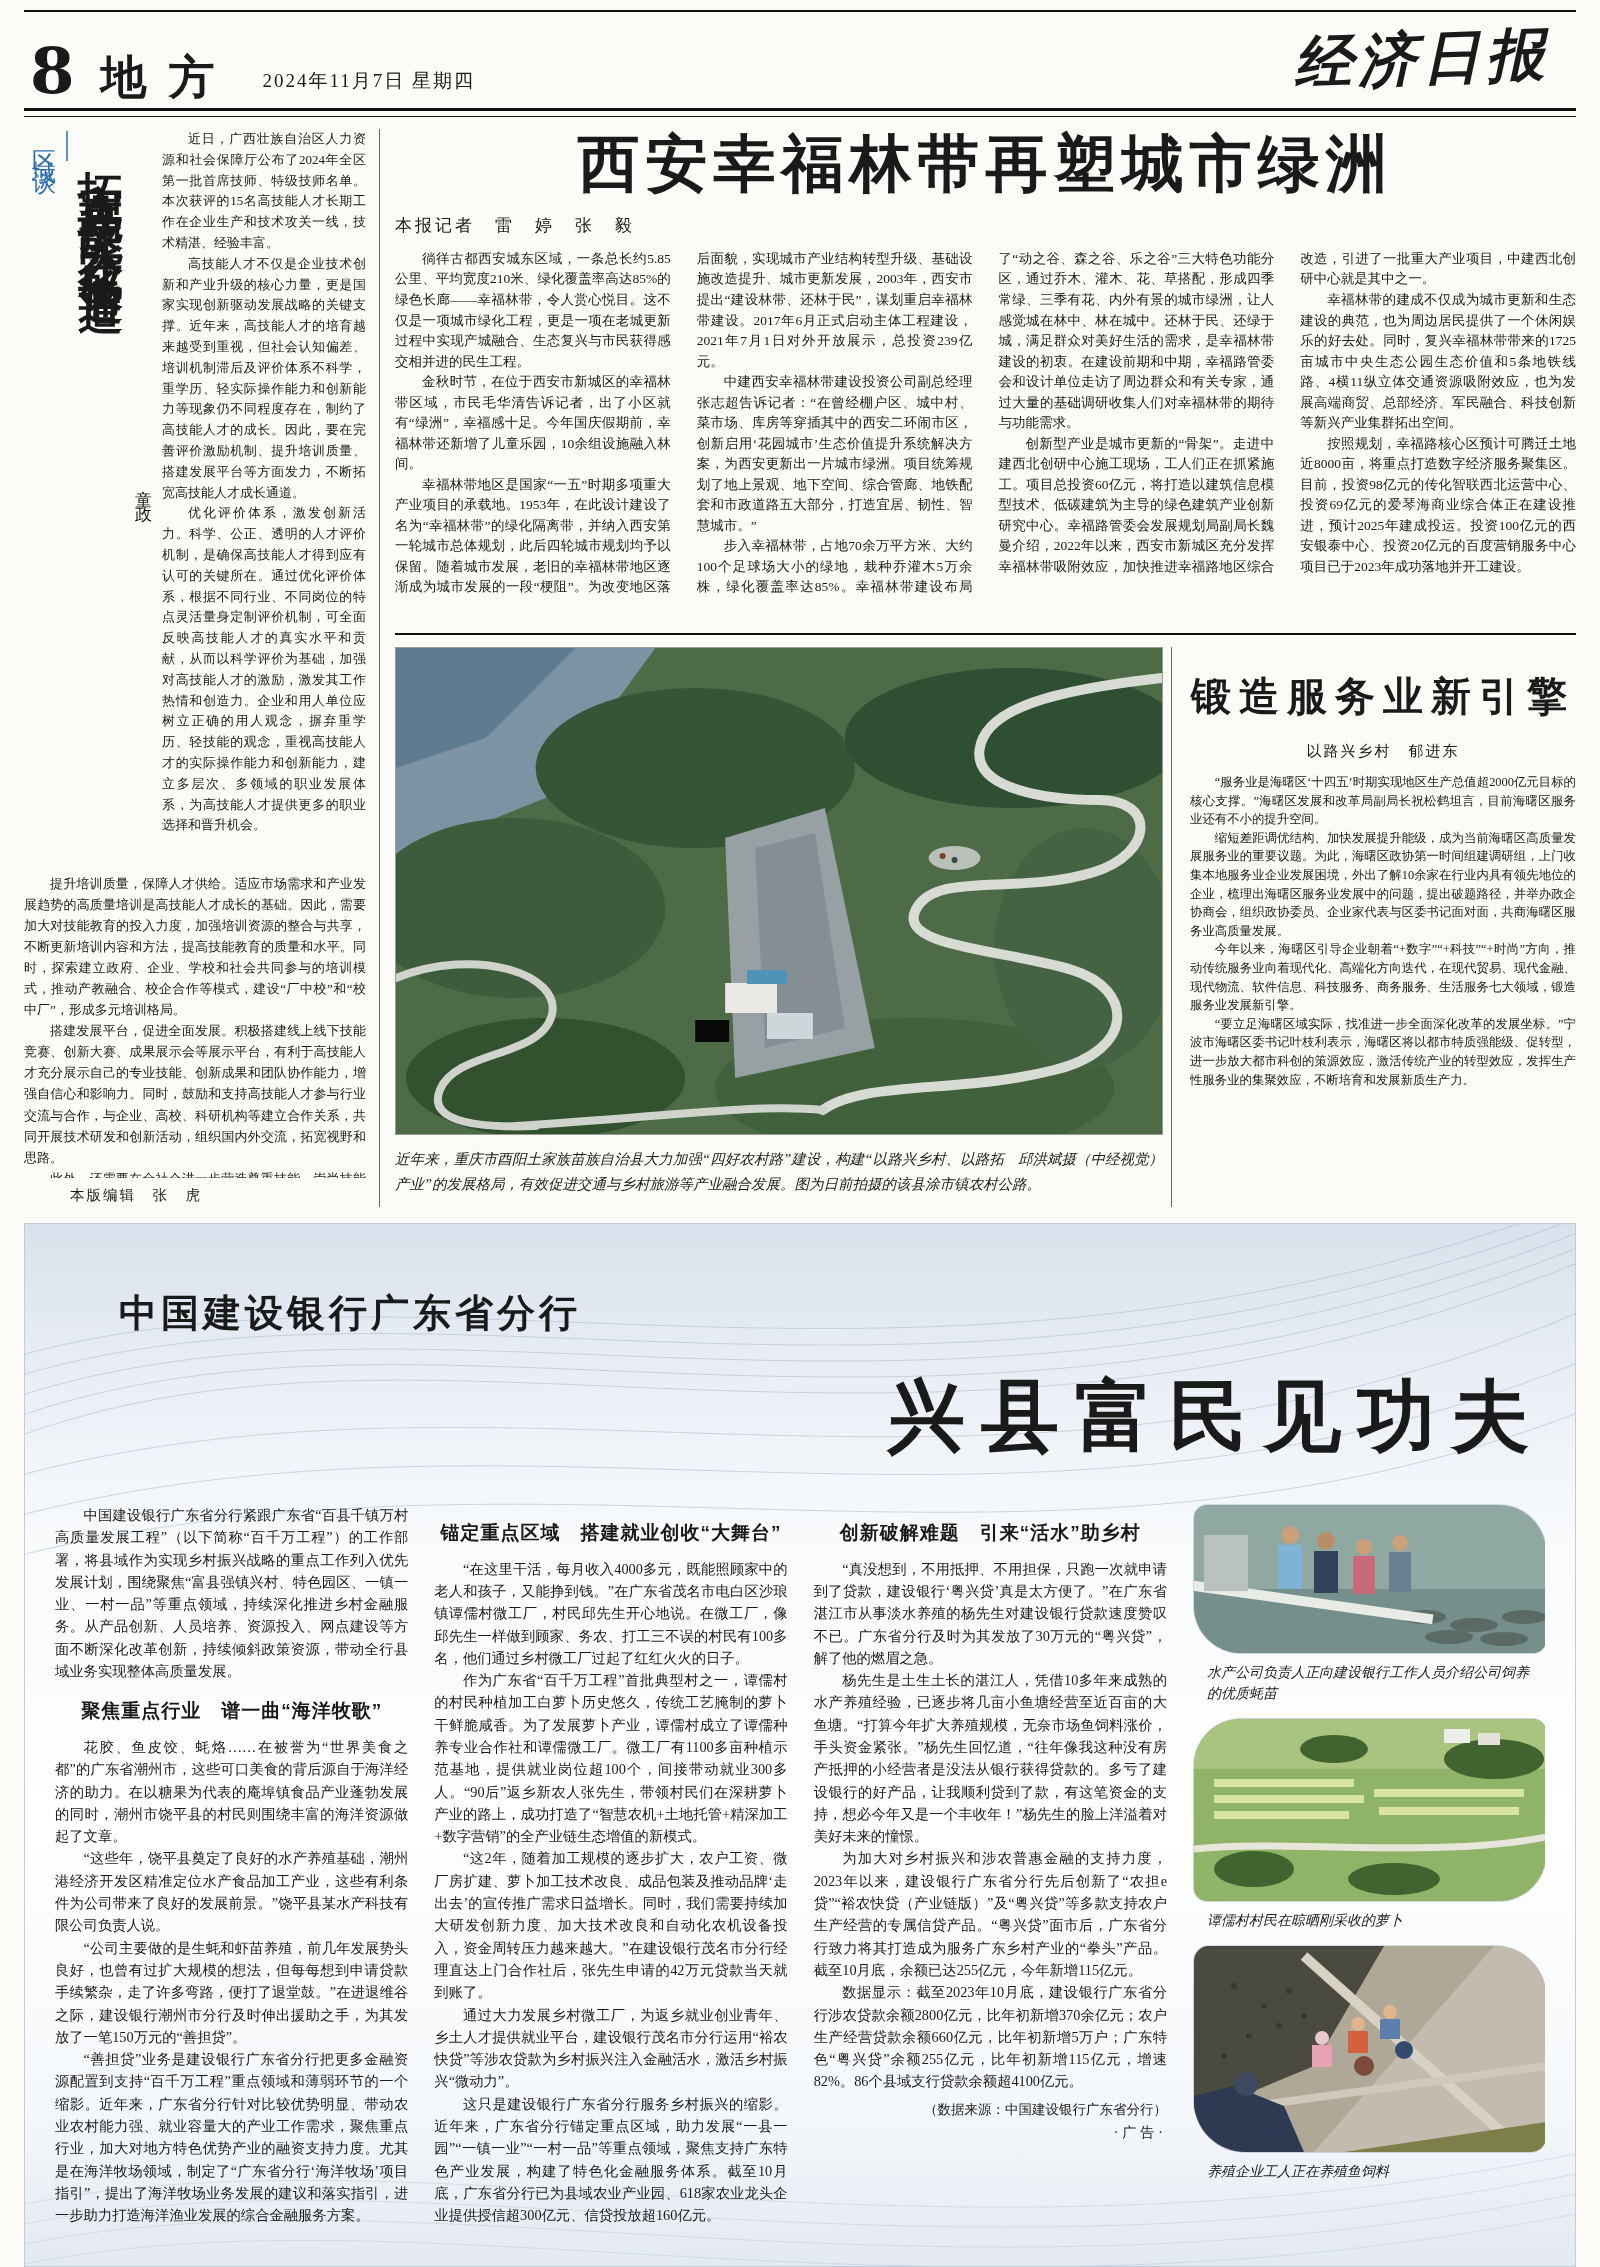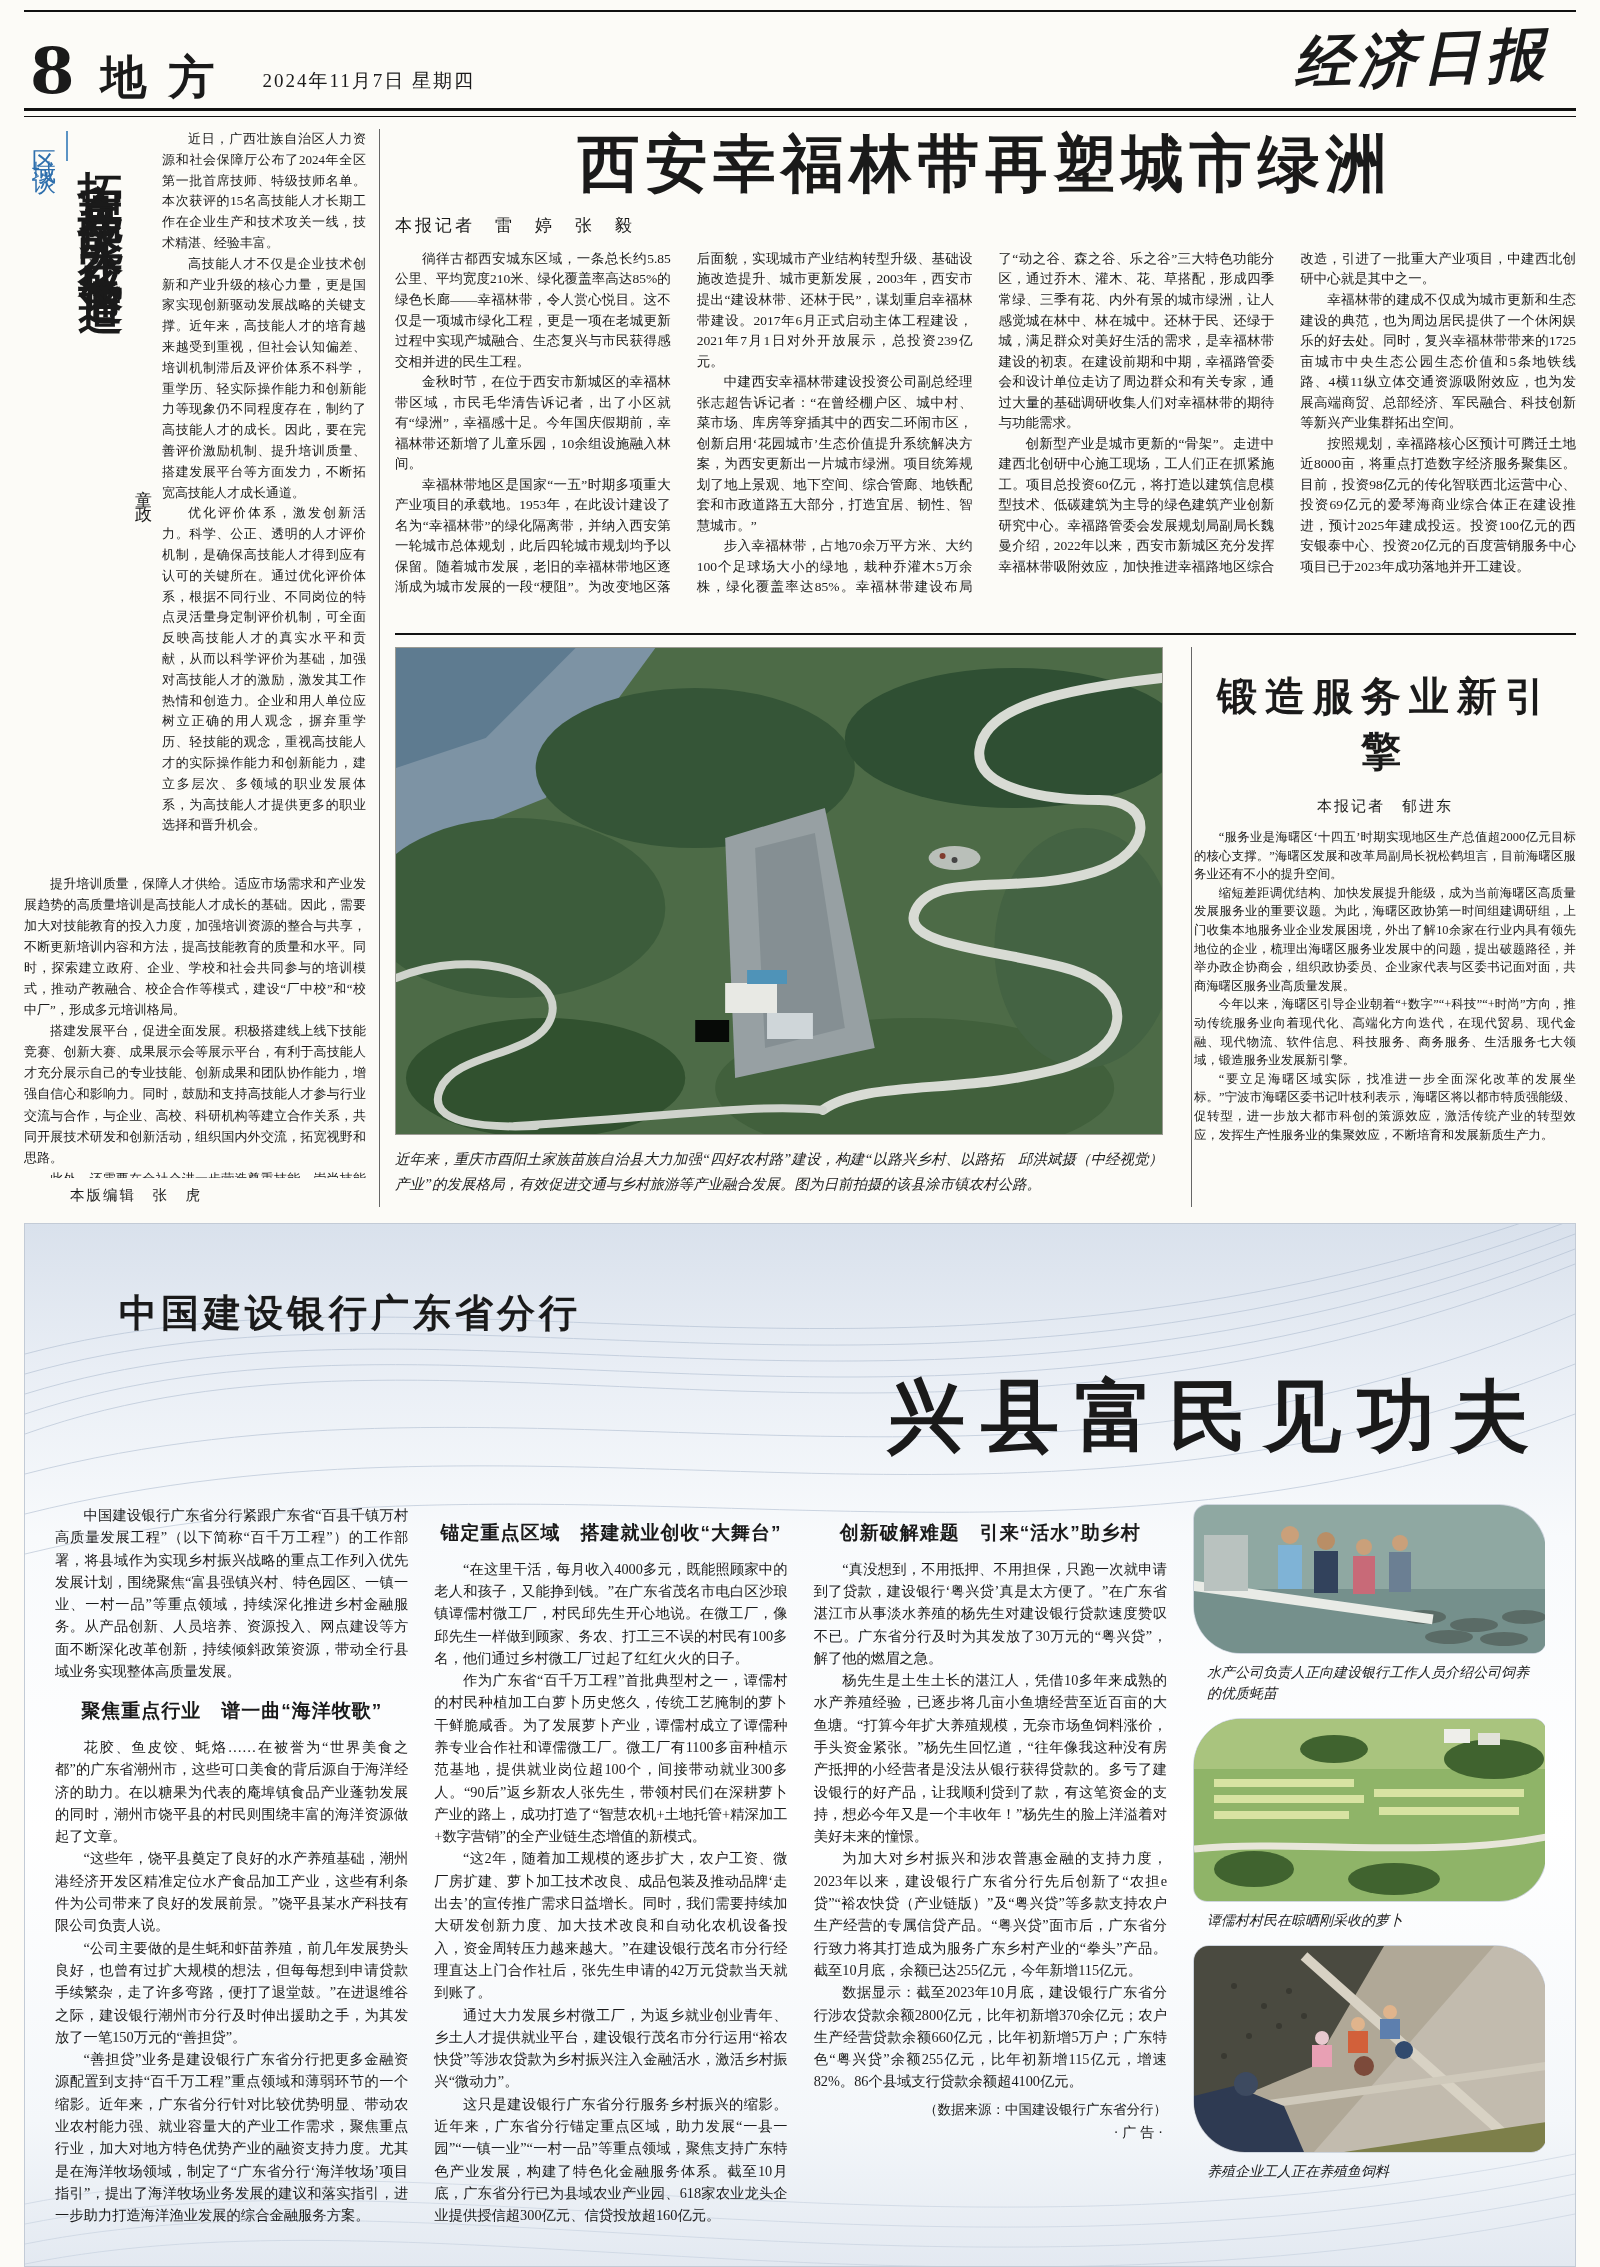--- a/index.html
+++ b/index.html
@@ -45,21 +45,21 @@
              text-align:justify;overflow:hidden;}
   .main-cols p{margin:0;text-indent:2em;}
   .mid-rule{border-top:2px solid #111;margin-top:12px;}
   .below{flex:1;display:flex;margin-top:12px;min-height:0;}
   .photo-block{width:768px;flex:0 0 768px;}
   .main-photo{height:486px;border:1px solid #9a9a92;overflow:hidden;}
   .main-photo svg{display:block;width:100%;height:100%;}
   .main-caption{margin-top:12px;font-size:14.5px;line-height:1.75;text-align:justify;
                 font-style:italic;}
   .main-caption .credit{float:right;padding-left:14px;}
-  .right-stack{flex:1;margin-left:28px;border-left:1px solid #666;padding-left:2px;
+  .right-stack{flex:1;margin-left:8px;border-left:1px solid #666;padding-left:18px;
                display:flex;flex-direction:column;min-width:0;}
   .service-title{margin:22px 0 0;text-align:center;font-size:40px;font-weight:800;
                  letter-spacing:8px;font-family:"Liberation Sans","DejaVu Sans",sans-serif;}
   .service-byline{text-align:center;font-size:15px;margin:18px 0 12px;letter-spacing:2px;}
   .service-body{flex:1;font-size:12.4px;line-height:1.5;text-align:justify;overflow:hidden;}
   .service-body p{margin:0;text-indent:2em;}
   
   .bank{position:relative;margin-top:16px;height:1042px;border:1px solid #c3cbd6;
         background:linear-gradient(180deg,#d9e1ec 0%,#e9eef5 14%,#f8fafc 30%,#ffffff 58%,#f4f7fa 86%,#e3e9f1 100%);
         overflow:hidden;}
@@ -169,21 +169,21 @@
             </svg>
           </div>
           <div class="main-caption">
             <span class="credit">邱洪斌摄（中经视觉）</span>
             <span>近年来，重庆市酉阳土家族苗族自治县大力加强“四好农村路”建设，构建“以路兴乡村、以路拓产业”的发展格局，有效促进交通与乡村旅游等产业融合发展。图为日前拍摄的该县涂市镇农村公路。</span>
           </div>
         </div>
 
         <div class="right-stack">
           <h2 class="service-title">锻造服务业新引擎</h2>
-          <div class="service-byline">本报记者　郁进东</div>
+          <div class="service-byline">以路兴乡村　郁进东</div>
           <div class="service-body">
               <p>“服务业是海曙区‘十四五’时期实现地区生产总值超2000亿元目标的核心支撑。”海曙区发展和改革局副局长祝松鹤坦言，目前海曙区服务业还有不小的提升空间。</p>
               <p>缩短差距调优结构、加快发展提升能级，成为当前海曙区高质量发展服务业的重要议题。为此，海曙区政协第一时间组建调研组，上门收集本地服务业企业发展困境，外出了解10余家在行业内具有领先地位的企业，梳理出海曙区服务业发展中的问题，提出破题路径，并举办政企协商会，组织政协委员、企业家代表与区委书记面对面，共商海曙区服务业高质量发展。</p>
               <p>今年以来，海曙区引导企业朝着“+数字”“+科技”“+时尚”方向，推动传统服务业向着现代化、高端化方向迭代，在现代贸易、现代金融、现代物流、软件信息、科技服务、商务服务、生活服务七大领域，锻造服务业发展新引擎。</p>
               <p>“要立足海曙区域实际，找准进一步全面深化改革的发展坐标。”宁波市海曙区委书记叶枝利表示，海曙区将以都市特质强能级、促转型，进一步放大都市科创的策源效应，激活传统产业的转型效应，发挥生产性服务业的集聚效应，不断培育和发展新质生产力。</p>
             </div>
         </div>
       </div>
     </div>
   </div>

